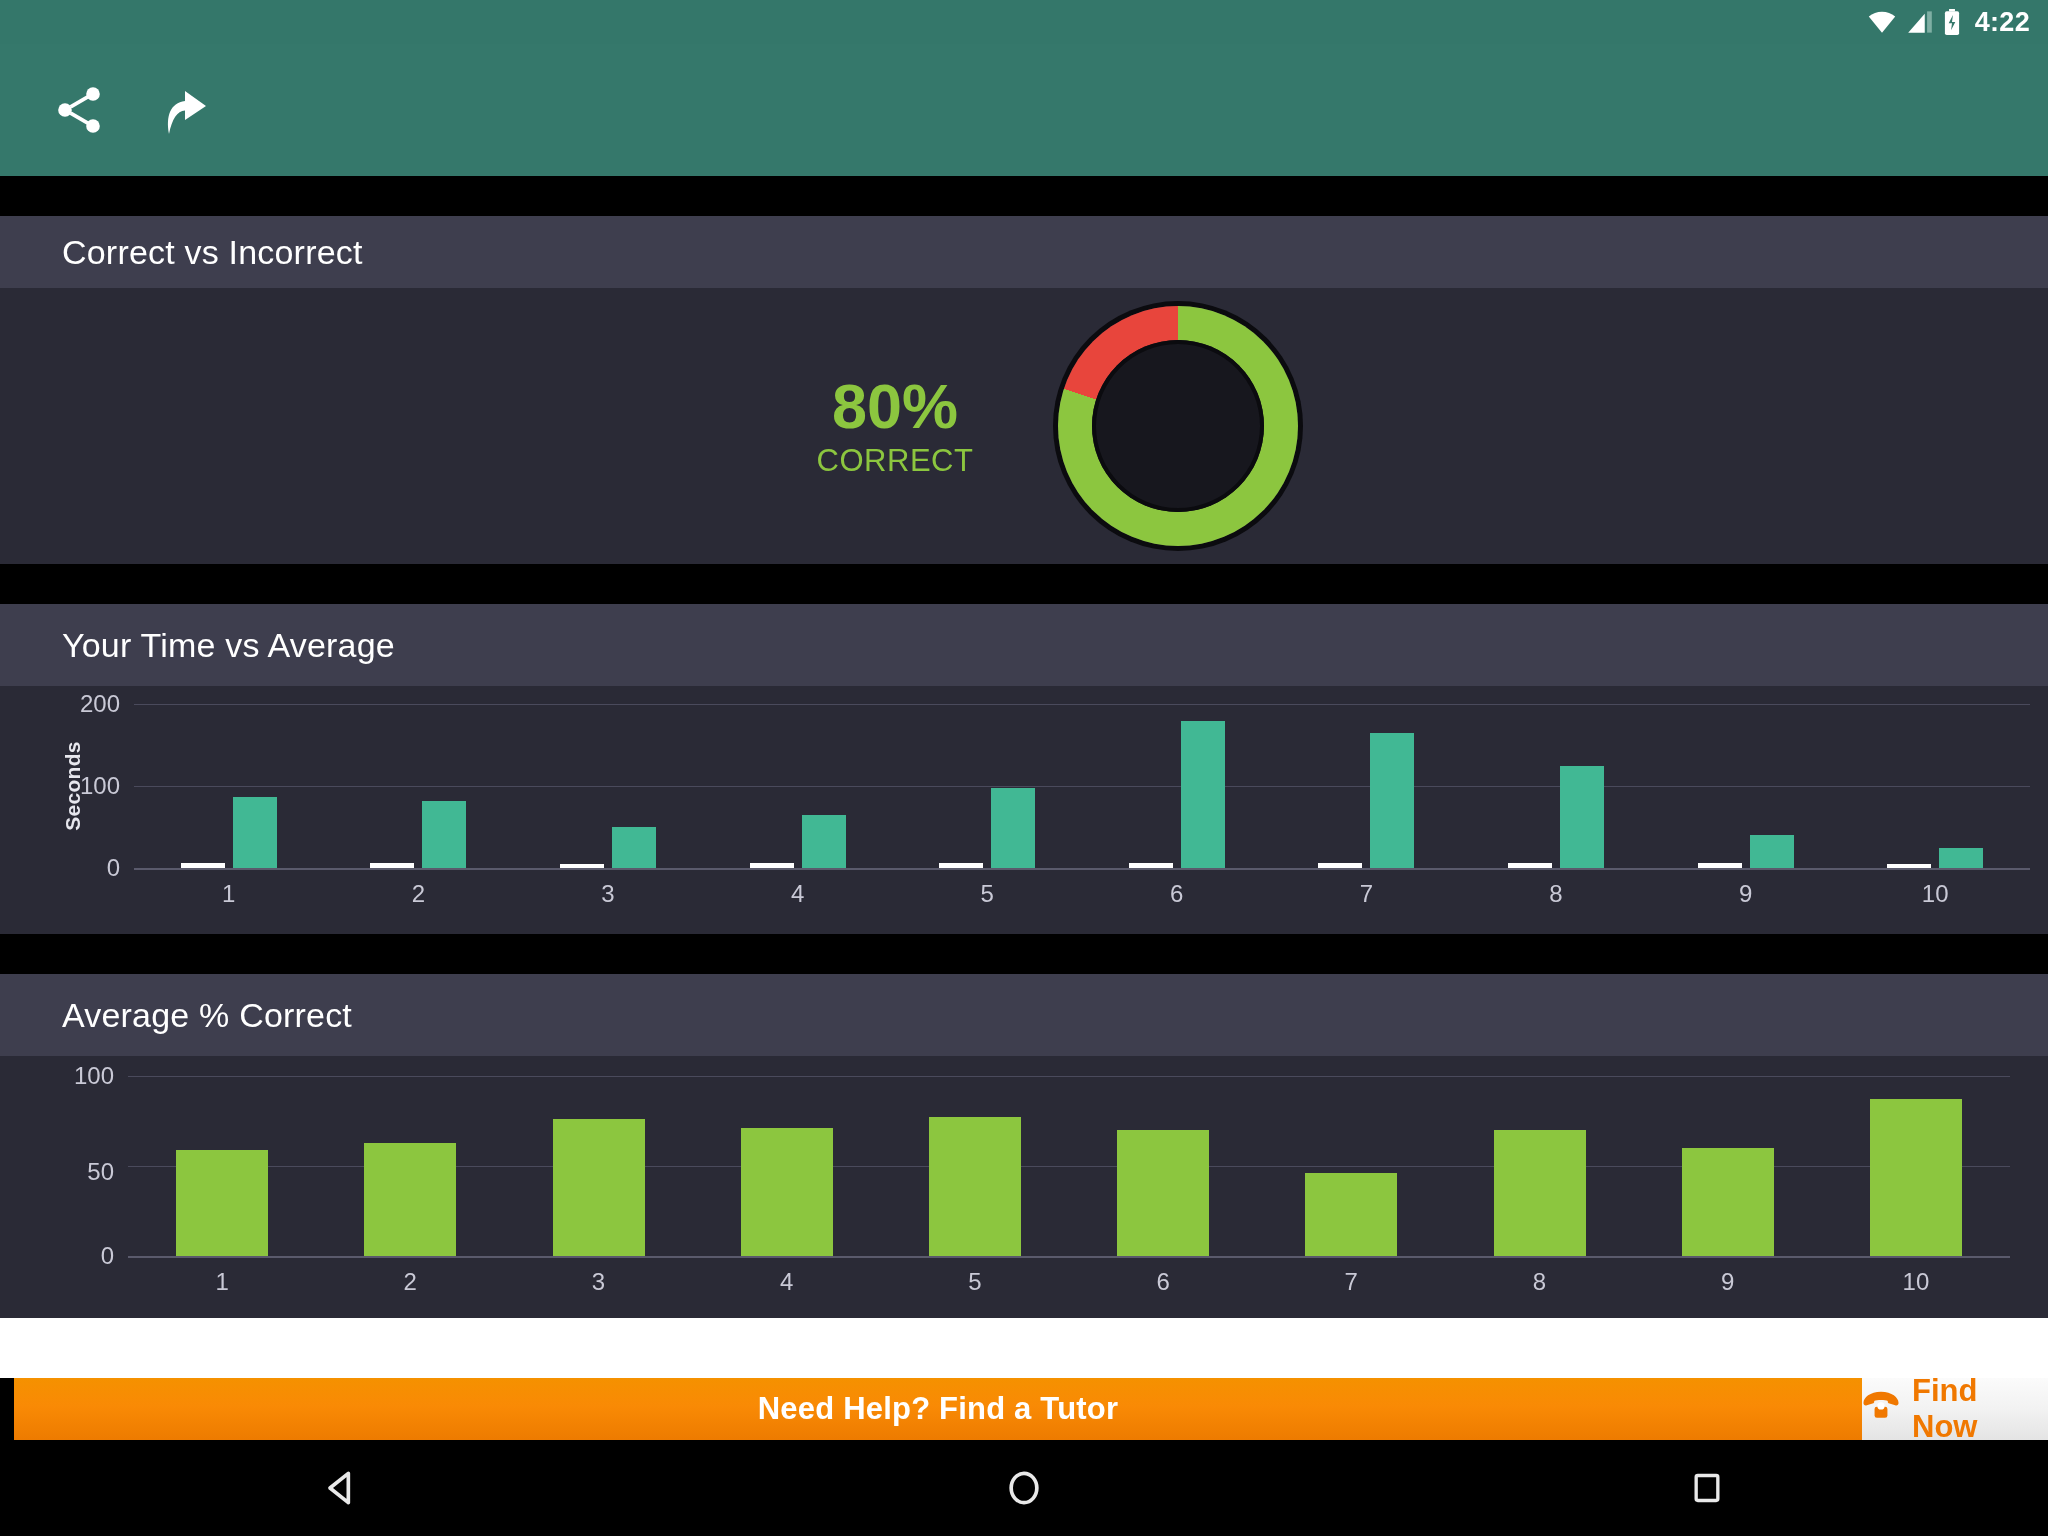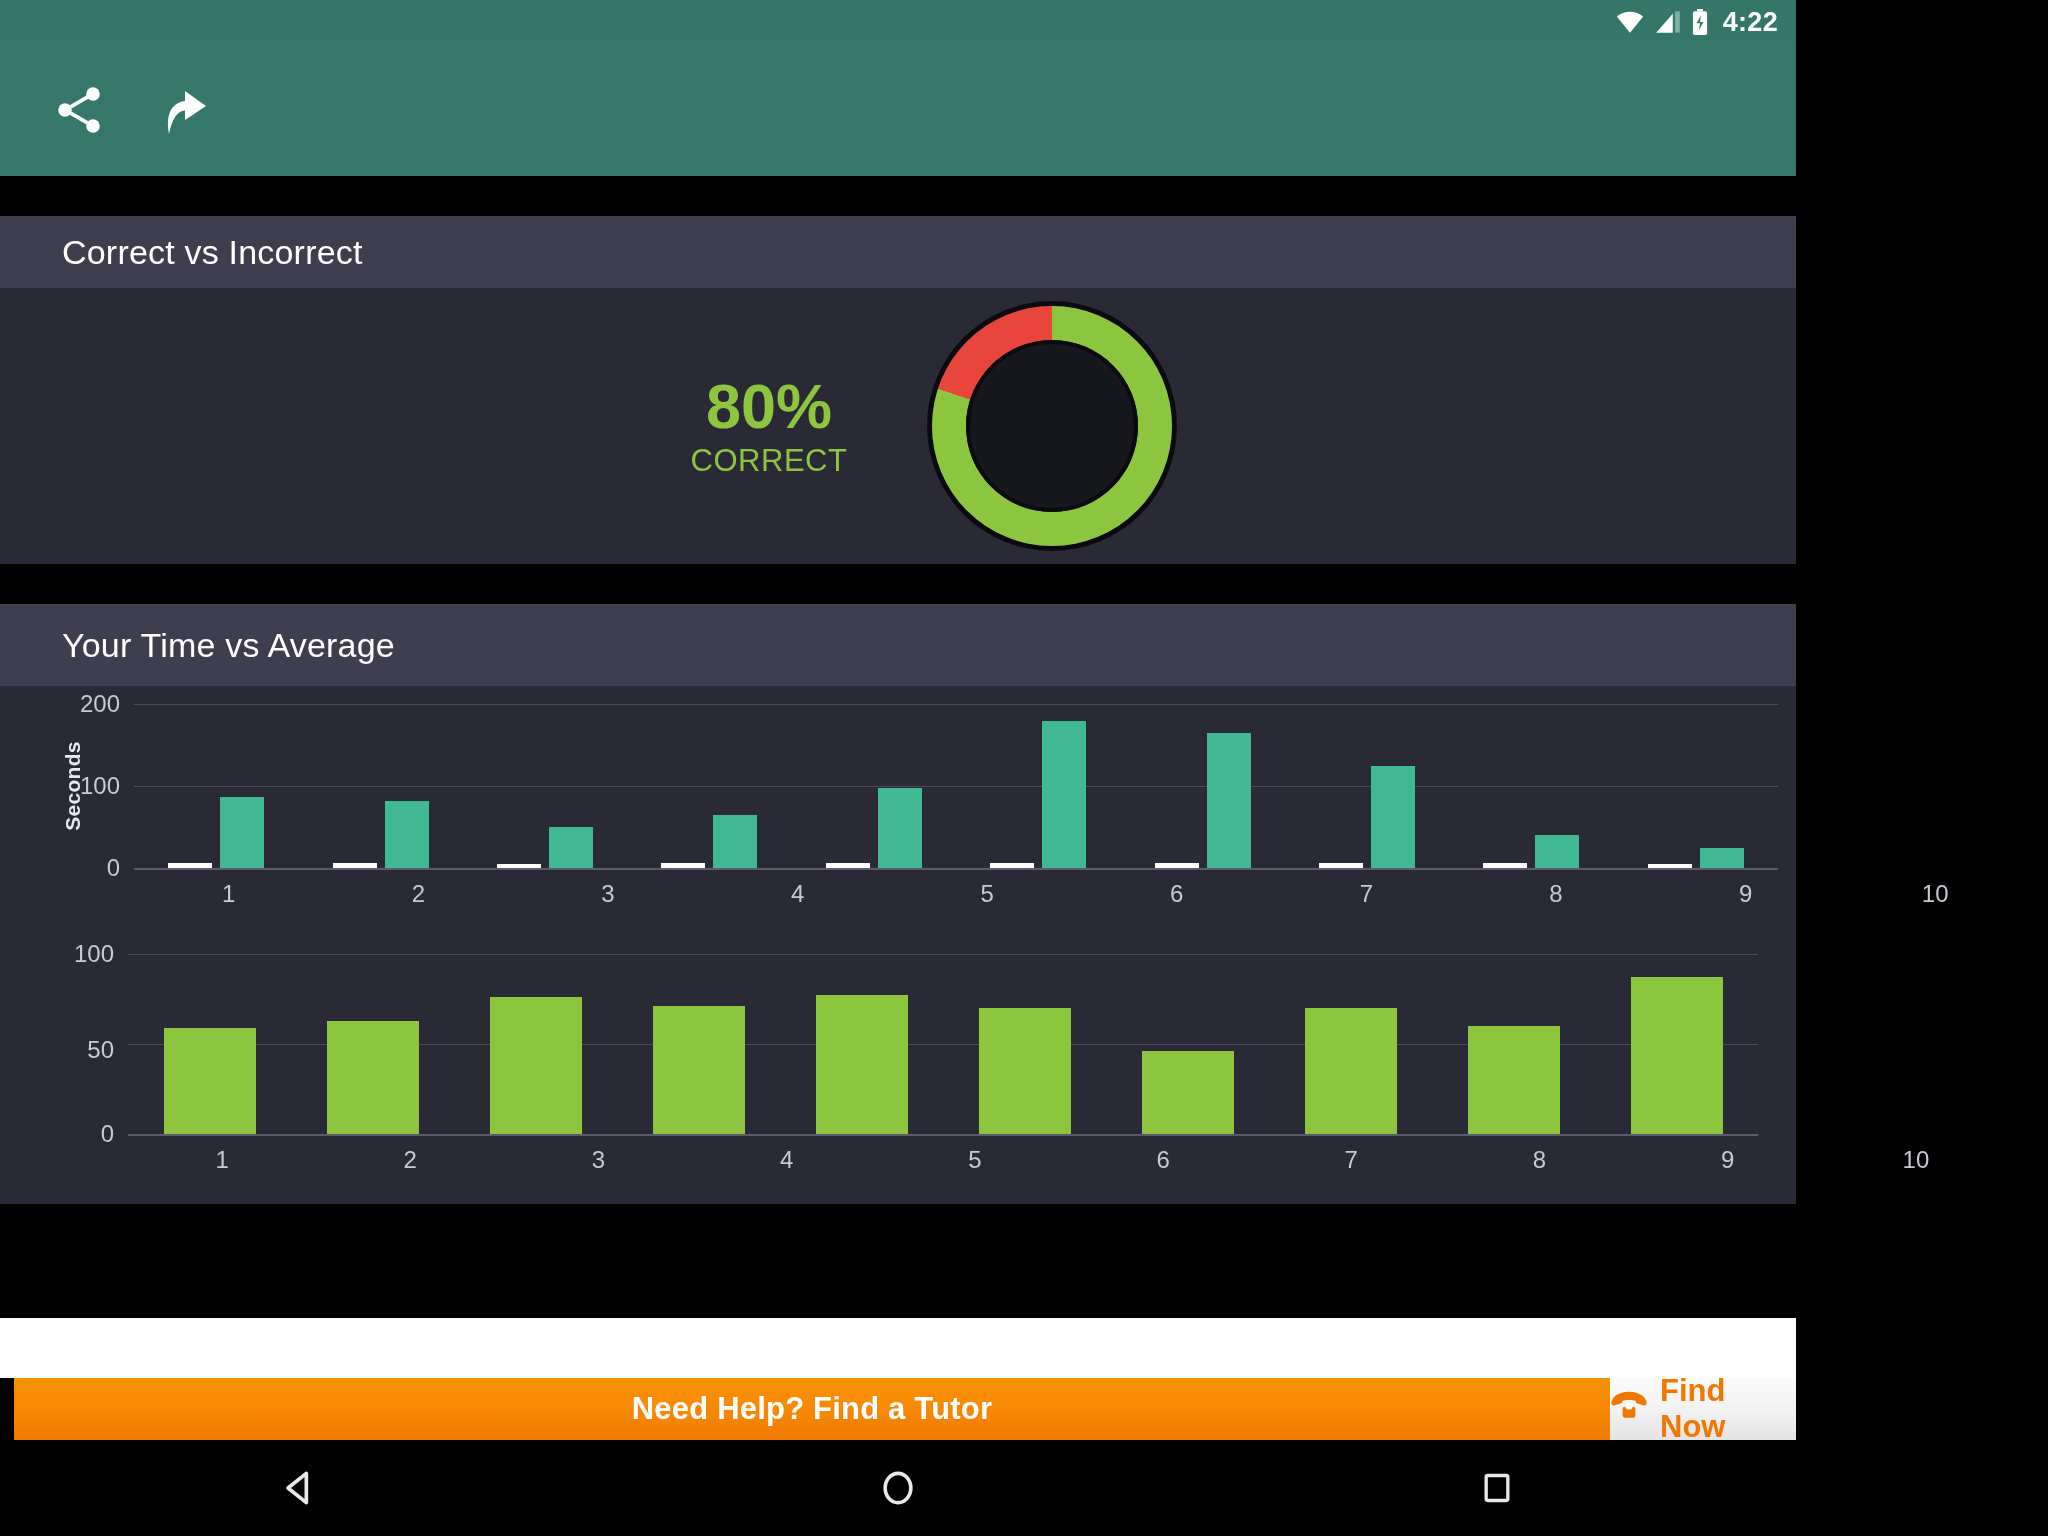--- a/index.html
+++ b/index.html
@@ -2,21 +2,21 @@
 <html><head>
 <meta charset="utf-8">
 <style>
   * { margin:0; padding:0; box-sizing:border-box; }
   html,body {
     width:2048px; height:1536px;
     background:#000;
     font-family:"Liberation Sans", sans-serif;
     overflow:hidden;
   }
-  .screen { position:relative; width:1796px; height:1536px; }
+  .screen { position:relative; width:2048px; height:1536px; }
 
   
   .statusbar{
     height:44px; background:#34776A; position:relative;
     display:flex; align-items:center; justify-content:flex-end;
     padding-right:18px; gap:10px;
   }
   .sb-icon{ display:flex; align-items:center; }
   .sb-time{ color:#fff; font-size:27px; font-weight:700; letter-spacing:.3px; margin-left:4px;}
 
@@ -237,20 +237,23 @@
         <div class="xtick" style="left: 797.6px; top: 194px;">4</div>
         <div class="xtick" style="left: 987.2px; top: 194px;">5</div>
         <div class="xtick" style="left: 1176.8px; top: 194px;">6</div>
         <div class="xtick" style="left: 1366.4px; top: 194px;">7</div>
         <div class="xtick" style="left: 1556px; top: 194px;">8</div>
         <div class="xtick" style="left: 1745.6px; top: 194px;">9</div>
         <div class="xtick" style="left: 1935.2px; top: 194px;">10</div>
       </div>
   </div>
 
+  <div class="section-head tall">
+    <span class="section-title">Average % Correct</span>
+  </div>
   <div class="chart-panel pct">
     <div class="plot" id="plot-pct">
         <div class="baseline" style="left: 128px; right: 38px; top: 200px;"></div>
         <div class="ytick" style="left: 24px; top: 200px;">0</div>
         <div class="gridline" style="left: 128px; right: 38px; top: 110px;"></div>
         <div class="ytick" style="left: 24px; top: 116px;">50</div>
         <div class="gridline" style="left: 128px; right: 38px; top: 20px;"></div>
         <div class="ytick" style="left: 24px; top: 20px;">100</div>
         <div class="bars" style="left: 128px; right: 38px; top: 20px; height: 180px;">
           <div class="bargroup">

